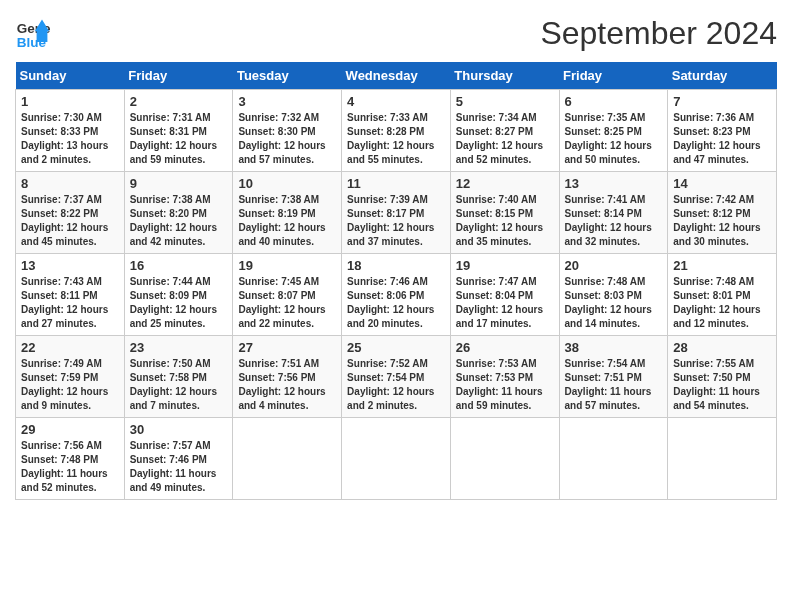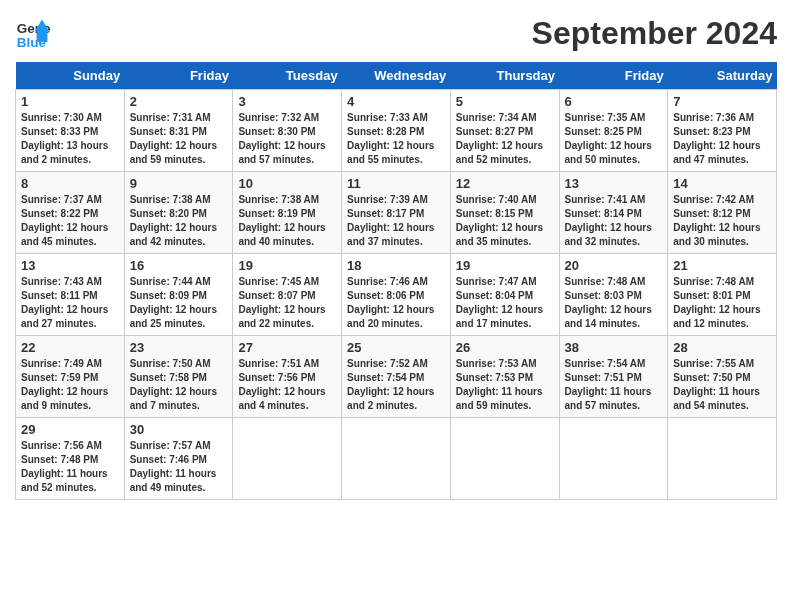--- a/index.html
+++ b/index.html
@@ -23,37 +23,37 @@
     }
     .logo-icon {
       width: 36px;
       height: 36px;
     }
     .title-area {
       text-align: right;
     }
     .month-title {
       font-size: 32px;
-      font-weight: bold;
+      font-weight: normal;
       color: #333;
     }
     .location-title {
       font-size: 16px;
       color: #555;
     }
     table {
       width: 100%;
       border-collapse: collapse;
       font-size: 11px;
     }
     thead tr th {
       background-color: #1565C0;
       color: #fff;
       padding: 6px 4px;
-      text-align: right;
+      text-align: left;
       font-size: 13px;
       font-weight: bold;
     }
     tbody tr td {
       border: 1px solid #ccc;
       padding: 4px 5px;
       vertical-align: top;
       width: 14.28%;
       min-height: 70px;
       background: #fff;

